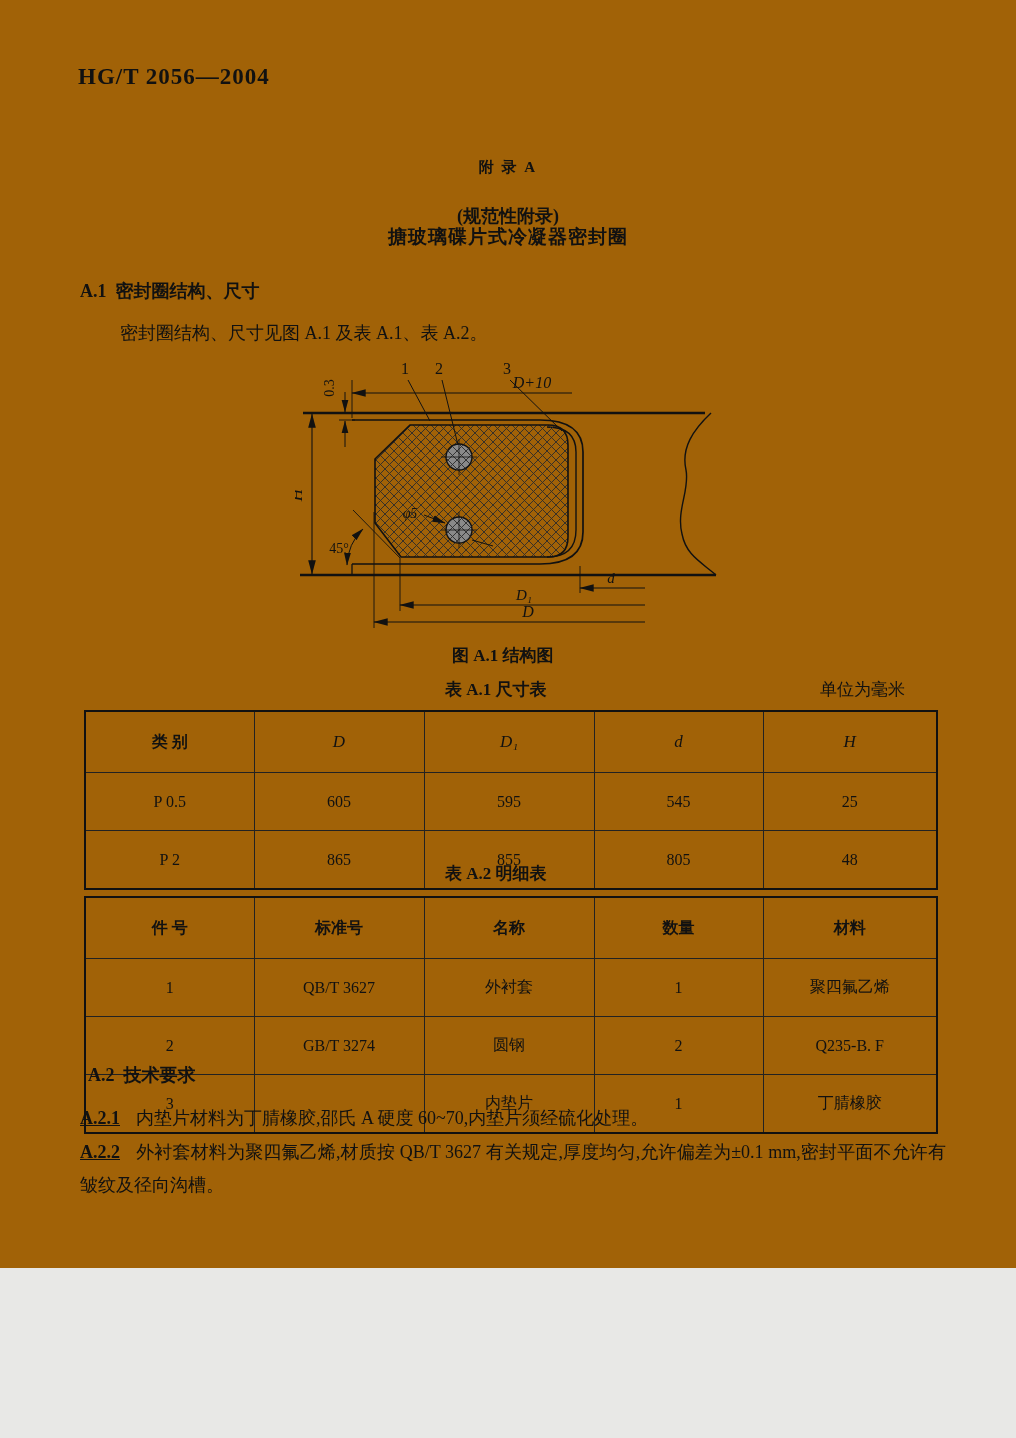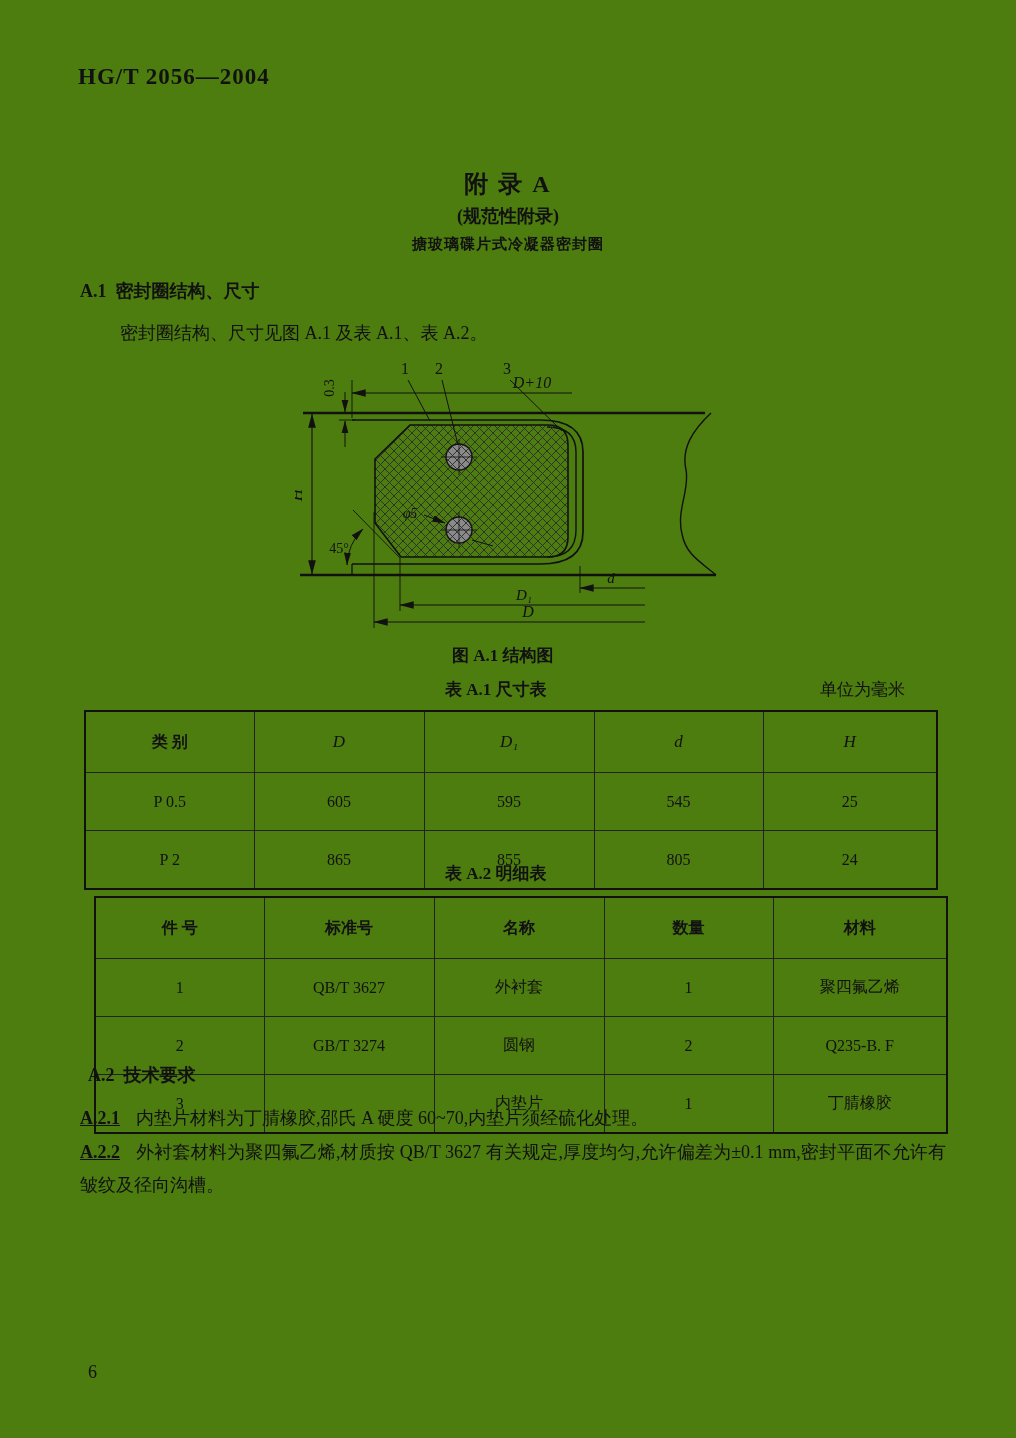--- a/index.html
+++ b/index.html
@@ -1,44 +1,44 @@
 <!DOCTYPE html>
 <html><head>
 <meta charset="utf-8">
 <style>
   html,body{margin:0;padding:0;background:#e8e8e6;}
   .page{
-    position:relative;width:1016px;height:1438px;background:#4d7c0f;
+    position:relative;width:1016px;height:1268px;background:#a16207;
     font-family:"Liberation Serif","DejaVu Serif",serif;color:#111;
     margin:0 auto;overflow:hidden;
   }
   .abs{position:absolute;}
   .doc-code{left:78px;top:64px;font-size:23px;font-weight:bold;letter-spacing:1px;}
   .center-line{left:0;right:0;text-align:center;}
-  .appendix-title{top:168px;font-size:24px;font-weight:bold;letter-spacing:2px;}
+  .appendix-title{top:158px;font-size:15px;font-weight:bold;letter-spacing:2px;}
   .appendix-note{top:204px;font-size:18px;font-weight:bold;}
-  .appendix-subject{top:235px;font-size:15px;font-weight:bold;letter-spacing:1px;}
+  .appendix-subject{top:224px;font-size:19px;font-weight:bold;letter-spacing:1px;}
   .h2{font-size:18px;font-weight:bold;}
   .sec-a1{left:80px;top:279px;}
   .body-text{font-size:18px;}
   .intro{left:120px;top:321px;}
   .fig-caption{left:452px;top:644px;font-size:17px;font-weight:bold;text-align:right;}
   .tbl-caption{left:445px;top:678px;font-size:17px;font-weight:bold;}
   .unit-note{left:820px;top:678px;font-size:17px;}
   .tbl2-caption{left:445px;top:862px;font-size:17px;font-weight:bold;}
   .std-table{border-collapse:collapse;table-layout:fixed;background:transparent;}
   .std-table{border:2.5px solid #111;}
   .std-table th,.std-table td{
     border:1.4px solid #222;text-align:center;vertical-align:middle;
     font-size:16px;padding:12px;overflow:hidden;white-space:nowrap;
   }
   .std-table th{height:36px;font-weight:bold;}
   .std-table td{height:33px;font-weight:normal;}
   #table-a1{left:84px;top:710px;width:852px;}
-  #table-a2{left:94px;top:896px;width:852px;}
+  #table-a2{left:84px;top:896px;width:852px;}
   #table-a1 th:nth-child(n+2){font-style:italic;font-weight:normal;font-size:17px;}
   .sec-a2{left:80px;top:1063px;margin-left:8px;}
   .req{left:80px;width:866px;font-size:18px;line-height:33px;margin:0;}
   .req-1{top:1102px;}
   .req-2{top:1136px;text-align:justify;}
   .req b{font-weight:bold;margin-right:16px;text-decoration:underline;}
   .page-number{left:88px;top:1362px;font-size:18px;}
   svg text{font-family:"Liberation Serif","DejaVu Serif",serif;fill:#111;}
   svg .var{font-style:italic;}
 </style>
@@ -181,21 +181,21 @@
           <td>605</td>
           <td>595</td>
           <td>545</td>
           <td>25</td>
         </tr>
         <tr>
           <td>P 2</td>
           <td>865</td>
           <td>855</td>
           <td>805</td>
-          <td>24</td>
+          <td>48</td>
         </tr>
       </tbody>
   </table>
 
   <div class="abs tbl2-caption">表 A.2  明细表</div>
 
   <table class="abs std-table" id="table-a2">
     <colgroup>
       <col style="width:169px">
         <col style="width:170px">

